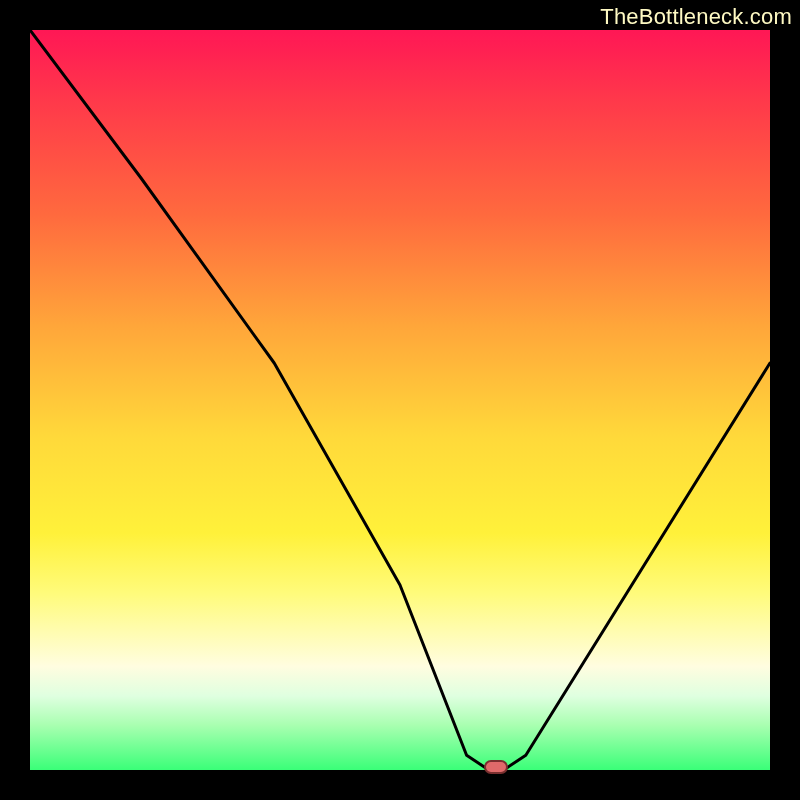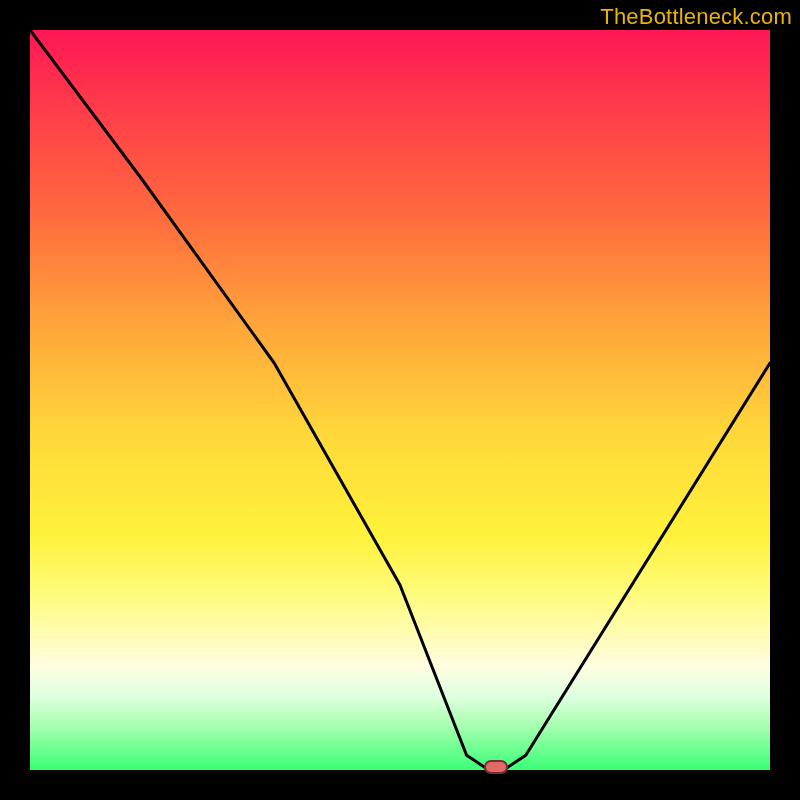--- a/index.html
+++ b/index.html
@@ -36,21 +36,21 @@
       #fffde0 86%,
       #dfffe0 90%,
       #a8ffb0 94%,
       #3aff78 100%
     );
   }
   .watermark {
     position: absolute;
     top: 4px;
     right: 8px;
-    color: #eab308;
+    color: #fef9c3;
     font-size: 22px;
     font-weight: 500;
     letter-spacing: 0.2px;
     user-select: none;
   }
   svg.curve {
     position: absolute;
     left: 0;
     top: 0;
     width: 740px;

